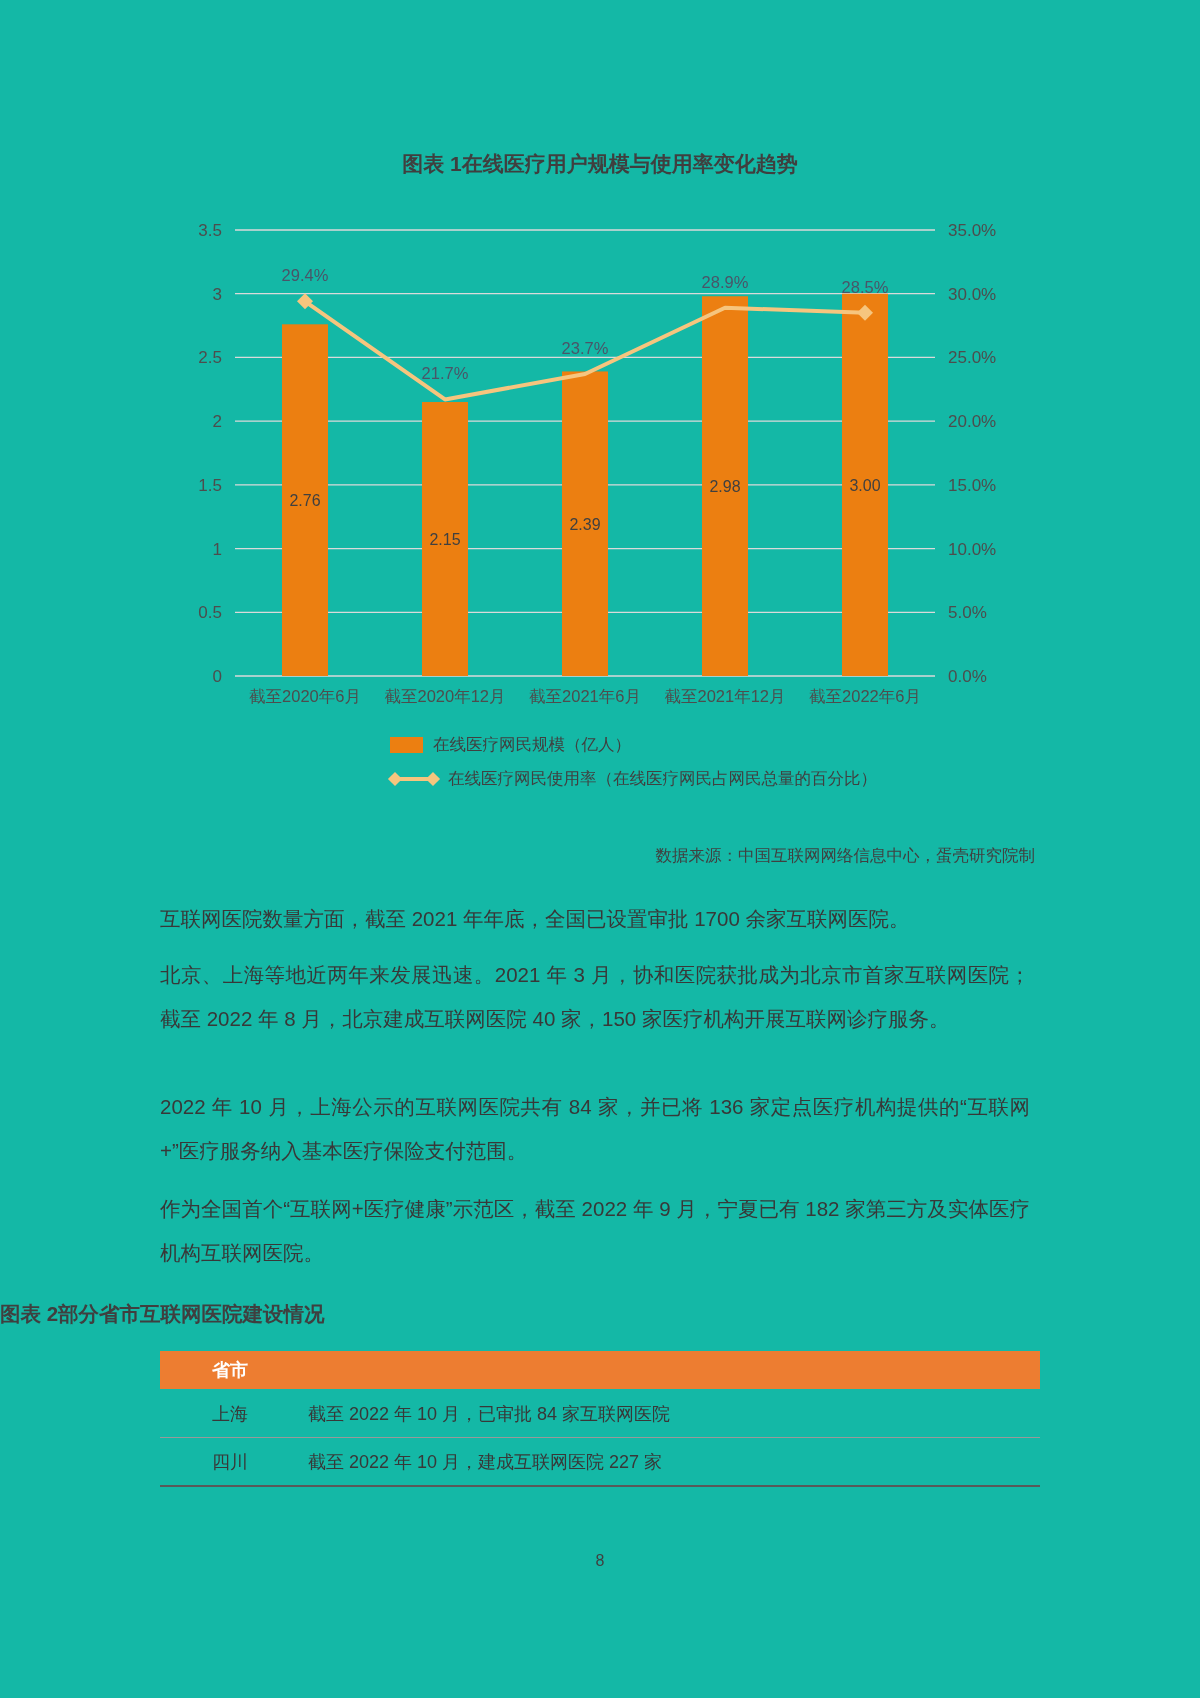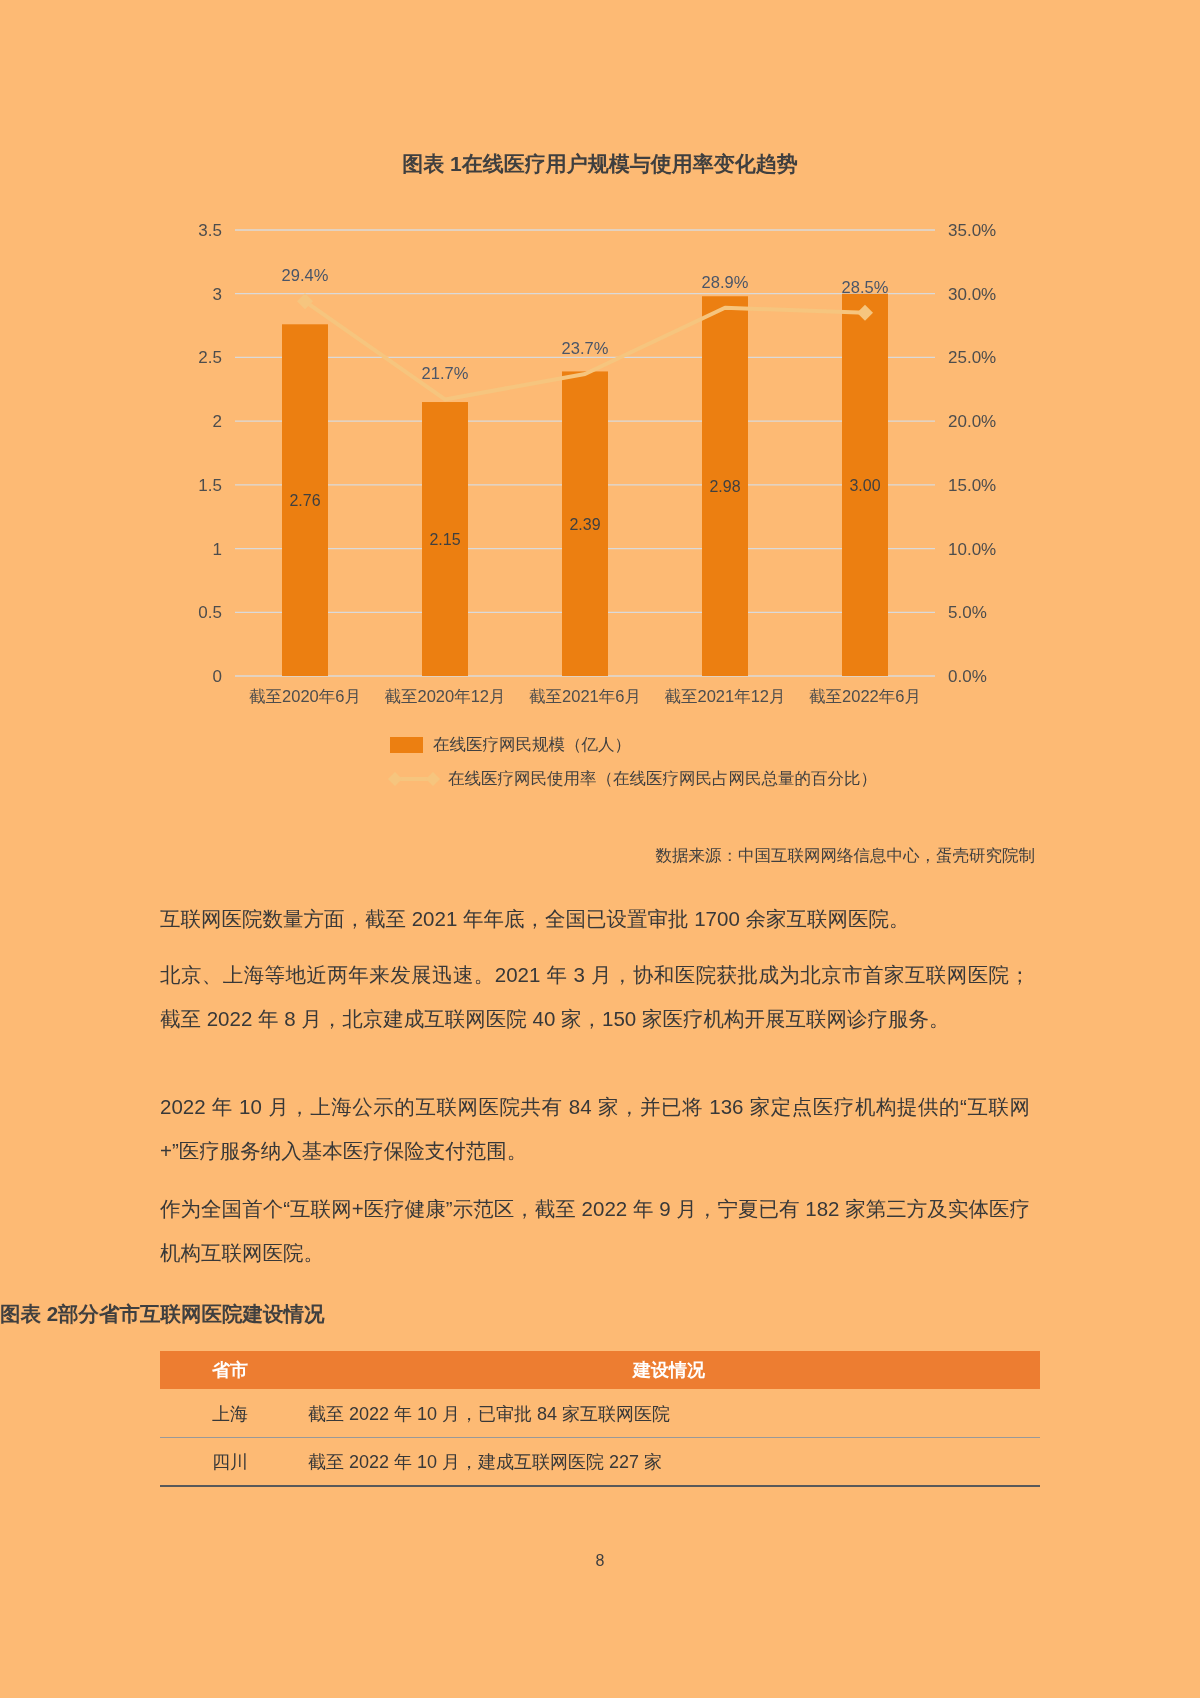--- a/index.html
+++ b/index.html
@@ -1,17 +1,17 @@
 <!DOCTYPE html>
 <html style="--bar: #EC7F11; --line: #F6C57E; --grid: #DADADA; --axis-text: #4D4D4D; --bar-label: #404040; --pct-label: #4A5568; --title-text: #3F3F3F; --body-text: #383838; --legend-text: #404040; --source-text: #404040; --table-header-bg: #ED7D31; --table-header-text: #FFFFFF; --row-divider: #999999; --table-bottom: #595959;"><head>
 <meta charset="utf-8">
 <style>
   html,body{margin:0;padding:0;background:#ffffff;}
   body{font-family:"Liberation Sans","DejaVu Sans",sans-serif;}
-  .page{position:relative;width:1200px;height:1698px;background:#fdba74;overflow:hidden;}
+  .page{position:relative;width:1200px;height:1698px;background:#14b8a6;overflow:hidden;}
 
   .fig-title{position:absolute;left:0;top:150px;width:1200px;text-align:center;
     font-size:21px;font-weight:bold;color:var(--title-text);}
   #combo-chart{position:absolute;left:150px;top:200px;}
 
   .legend{position:absolute;left:350px;top:728px;}
   .legend-row{display:flex;align-items:center;height:34px;padding-left:40px;}
   .legend-swatch{width:33px;height:16px;background:var(--bar);margin-right:10px;flex:none;}
   .legend-line-marker{position:relative;width:48px;height:16px;margin-right:10px;flex:none;}
   .legend-line-marker .seg{position:absolute;left:2px;right:2px;top:6px;height:4px;background:var(--line);}
@@ -124,21 +124,20 @@
   <p class="para" id="para-0">互联网医院数量方面，截至 2021 年年底，全国已设置审批 1700 余家互联网医院。</p>
   <p class="para" id="para-1">北京、上海等地近两年来发展迅速。2021 年 3 月，协和医院获批成为北京市首家互联网医院；截至 2022 年 8 月，北京建成互联网医院 40 家，150 家医疗机构开展互联网诊疗服务。</p>
   <p class="para" id="para-2">2022 年 10 月，上海公示的互联网医院共有 84 家，并已将 136 家定点医疗机构提供的“互联网+”医疗服务纳入基本医疗保险支付范围。</p>
   <p class="para" id="para-3">作为全国首个“互联网+医疗健康”示范区，截至 2022 年 9 月，宁夏已有 182 家第三方及实体医疗机构互联网医院。</p>
 
   <div class="table-title">图表 2部分省市互联网医院建设情况</div>
 
   <div class="ptable">
     <div class="thead">
       <div class="tc1">省市</div>
-      <div class="tc2">建设情况</div>
     </div>
     <div id="table-rows">
         <div class="trow">
           <div class="tc1">上海</div>
           <div class="tc2">截至 2022 年 10 月，已审批 84 家互联网医院</div>
         </div>
         <div class="trow">
           <div class="tc1">四川</div>
           <div class="tc2">截至 2022 年 10 月，建成互联网医院 227 家</div>
         </div>

